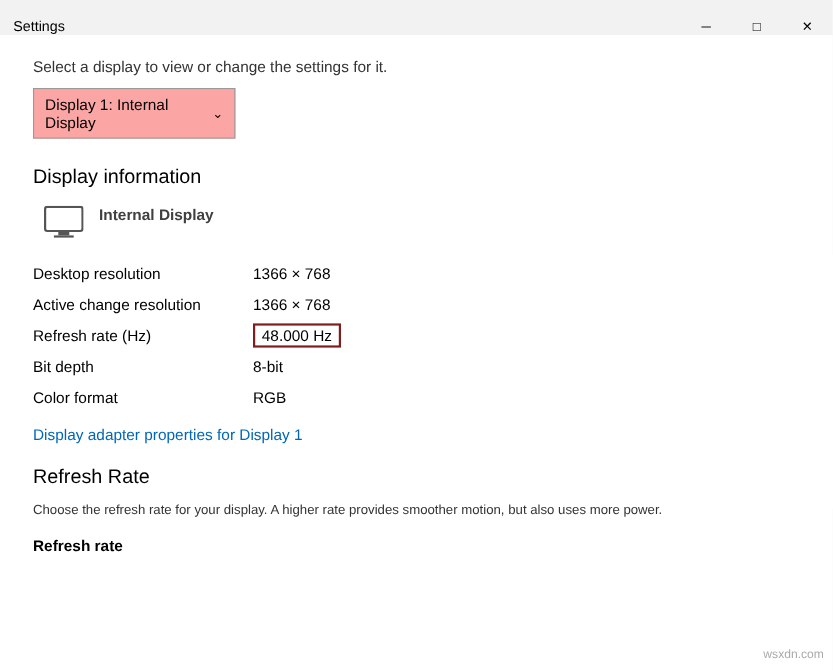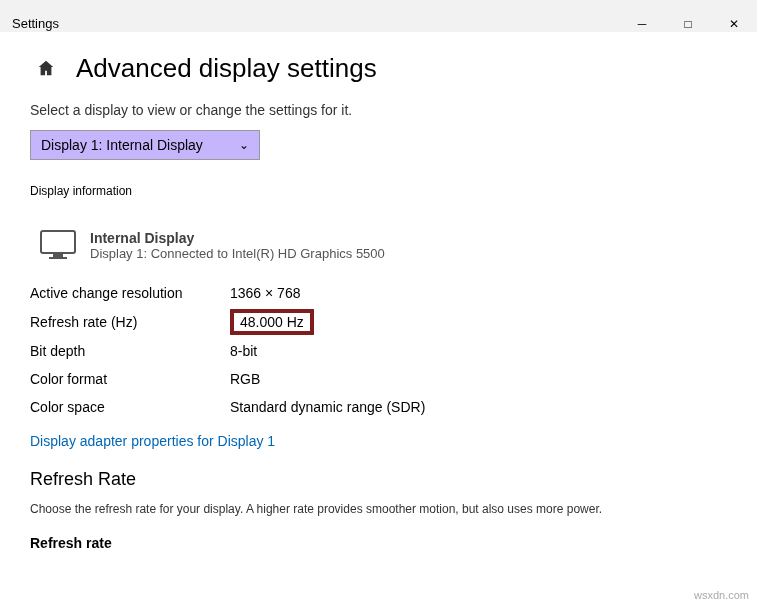--- a/index.html
+++ b/index.html
@@ -97,42 +97,42 @@
       font-size: 14px;
       color: #333;
       margin-bottom: 12px;
     }
 
     .display-dropdown {
       display: flex;
       align-items: center;
       border: 1px solid #999;
       padding: 6px 10px;
-      width: 230px;
+      width: 184px;
       justify-content: space-between;
       cursor: pointer;
-      background: #c4b5fd;
+      background: #fca5a5;
       margin-bottom: 24px;
     }
 
     .display-dropdown-text {
       font-size: 14px;
       color: #000;
     }
 
     .dropdown-arrow {
       font-size: 12px;
       color: #000;
     }
 
     .section-title {
-      font-size: 12px;
+      font-size: 18px;
       font-weight: 400;
       color: #000;
-      margin-bottom: 32px;
+      margin-bottom: 16px;
     }
 
     .display-info-card {
       display: flex;
       align-items: flex-start;
       gap: 14px;
       margin-bottom: 18px;
       padding-left: 10px;
     }
 
@@ -169,21 +169,21 @@
       color: #000;
       padding-left: 0;
     }
 
     .info-table td:last-child {
       color: #000;
     }
 
     .refresh-rate-value {
       display: inline-block;
-      border: 4px solid #7f1d1d;
+      border: 2px solid #7f1d1d;
       padding: 1px 6px;
       font-size: 14px;
       color: #000;
     }
 
     .adapter-link {
       font-size: 14px;
       color: #0067b8;
       cursor: pointer;
       text-decoration: none;
@@ -239,28 +239,20 @@
       <button class="title-bar-btn">─</button>
       <button class="title-bar-btn">□</button>
       <button class="title-bar-btn close">✕</button>
     </div>
   </div>
 
   <div class="content-area">
     <div class="main-content">
 
       
-      <div class="page-header">
-        <div class="home-icon-btn">
-          <svg width="18" height="18" viewBox="0 0 20 20" fill="none">
-            <path d="M10 2L2 9h2v9h5v-5h2v5h5V9h2L10 2z" fill="#333"></path>
-          </svg>
-        </div>
-        <h1 class="page-title">Advanced display settings</h1>
-      </div>
 
       
       <p class="subtitle">Select a display to view or change the settings for it.</p>
 
       
       <div class="display-dropdown">
         <span class="display-dropdown-text">Display 1: Internal Display</span>
         <span class="dropdown-arrow">⌄</span>
       </div>
 
@@ -268,47 +260,46 @@
       <h2 class="section-title">Display information</h2>
 
       <div class="display-info-card">
         <svg class="monitor-svg" viewBox="0 0 36 30" fill="none">
           <rect x="1" y="1" width="34" height="22" rx="2" stroke="#555" stroke-width="2" fill="none"></rect>
           <rect x="13" y="23" width="10" height="4" fill="#555"></rect>
           <rect x="9" y="27" width="18" height="2" fill="#555"></rect>
         </svg>
         <div class="display-info-text">
           <div class="display-name">Internal Display</div>
-          <div class="display-sub">Display 1: Connected to Intel(R) HD Graphics 5500</div>
         </div>
       </div>
 
       
       <table class="info-table">
         <tbody id="info-table-body">
+        <tr>
+              <td>Desktop resolution</td>
+              <td>1366 × 768</td>
+            </tr>
             <tr>
               <td>Active change resolution</td>
               <td>1366 × 768</td>
             </tr>
             <tr>
               <td>Refresh rate (Hz)</td>
               <td><span class="refresh-rate-value">48.000 Hz</span></td>
             </tr>
             <tr>
               <td>Bit depth</td>
               <td>8-bit</td>
             </tr>
             <tr>
               <td>Color format</td>
               <td>RGB</td>
             </tr>
-            <tr>
-              <td>Color space</td>
-              <td>Standard dynamic range (SDR)</td>
-            </tr>
           </tbody>
       </table>
 
       
       <a class="adapter-link" href="#">Display adapter properties for Display 1</a>
 
       
       <h2 class="refresh-section-title">Refresh Rate</h2>
       <p class="refresh-description">Choose the refresh rate for your display. A higher rate provides smoother motion, but also uses more power.</p>
       <span class="refresh-rate-label">Refresh rate</span>

